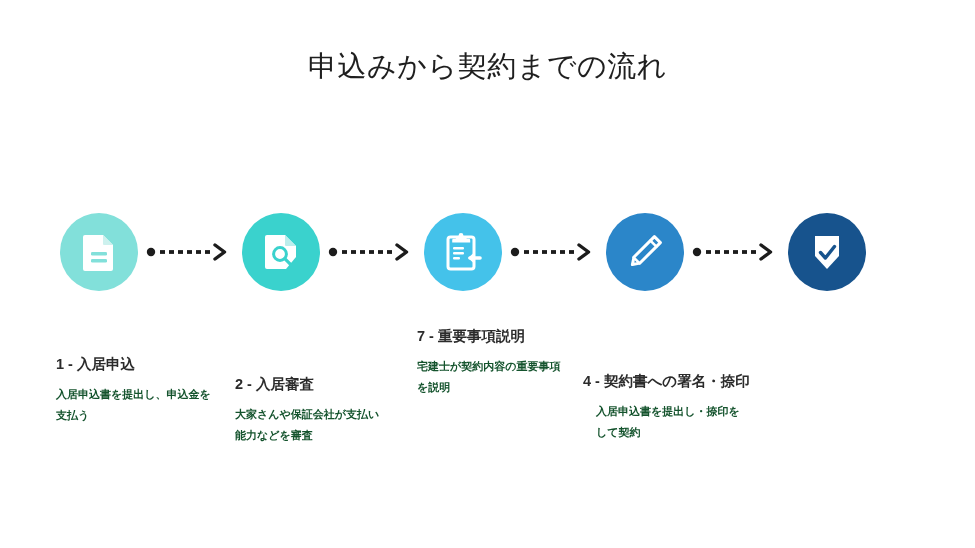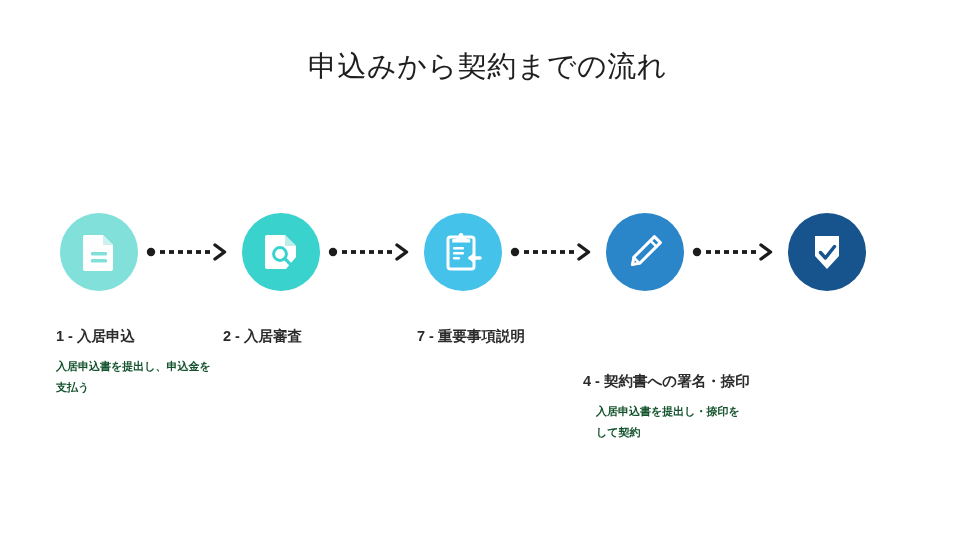--- a/index.html
+++ b/index.html
@@ -226,31 +226,33 @@
             <path d="M10.5 20.5 L15.4 26 L24.5 14.5" fill="none" stroke="#17538d" stroke-width="3.4" stroke-linecap="round" stroke-linejoin="round"></path>
           </svg>
         </span>
       </div>
     </div>
 
   </div>
 
   <div id="captions">
 
-    <div class="caption-block" style="left:56px; width:160px;">
+    <div class="caption-block" style="left:56px; width:160px;margin-top:28px;">
       <p class="caption-heading">1 - 入居申込</p>
       <p class="caption-body">入居申込書を提出し、申込金を支払う</p>
     </div>
 
-    <div class="caption-block" style="left:223px; width:150px;">
+    <div class="caption-block" style="left:235px; width:150px;margin-top:48px;">
       <p class="caption-heading">2 - 入居審査</p>
+      <p class="caption-body">大家さんや保証会社が支払い能力などを審査</p>
     </div>
 
     <div class="caption-block" style="left:417px; width:150px;">
       <p class="caption-heading">7 - 重要事項説明</p>
+      <p class="caption-body">宅建士が契約内容の重要事項を説明</p>
     </div>
 
     <div class="caption-block" style="left:583px; width:165px;margin-top:45px;">
       <p class="caption-heading">4 - 契約書への署名・捺印</p>
       <p class="caption-body" style="padding-left:13px;">入居申込書を提出し・捺印をして契約</p>
     </div>
 
 
   </div>
 

